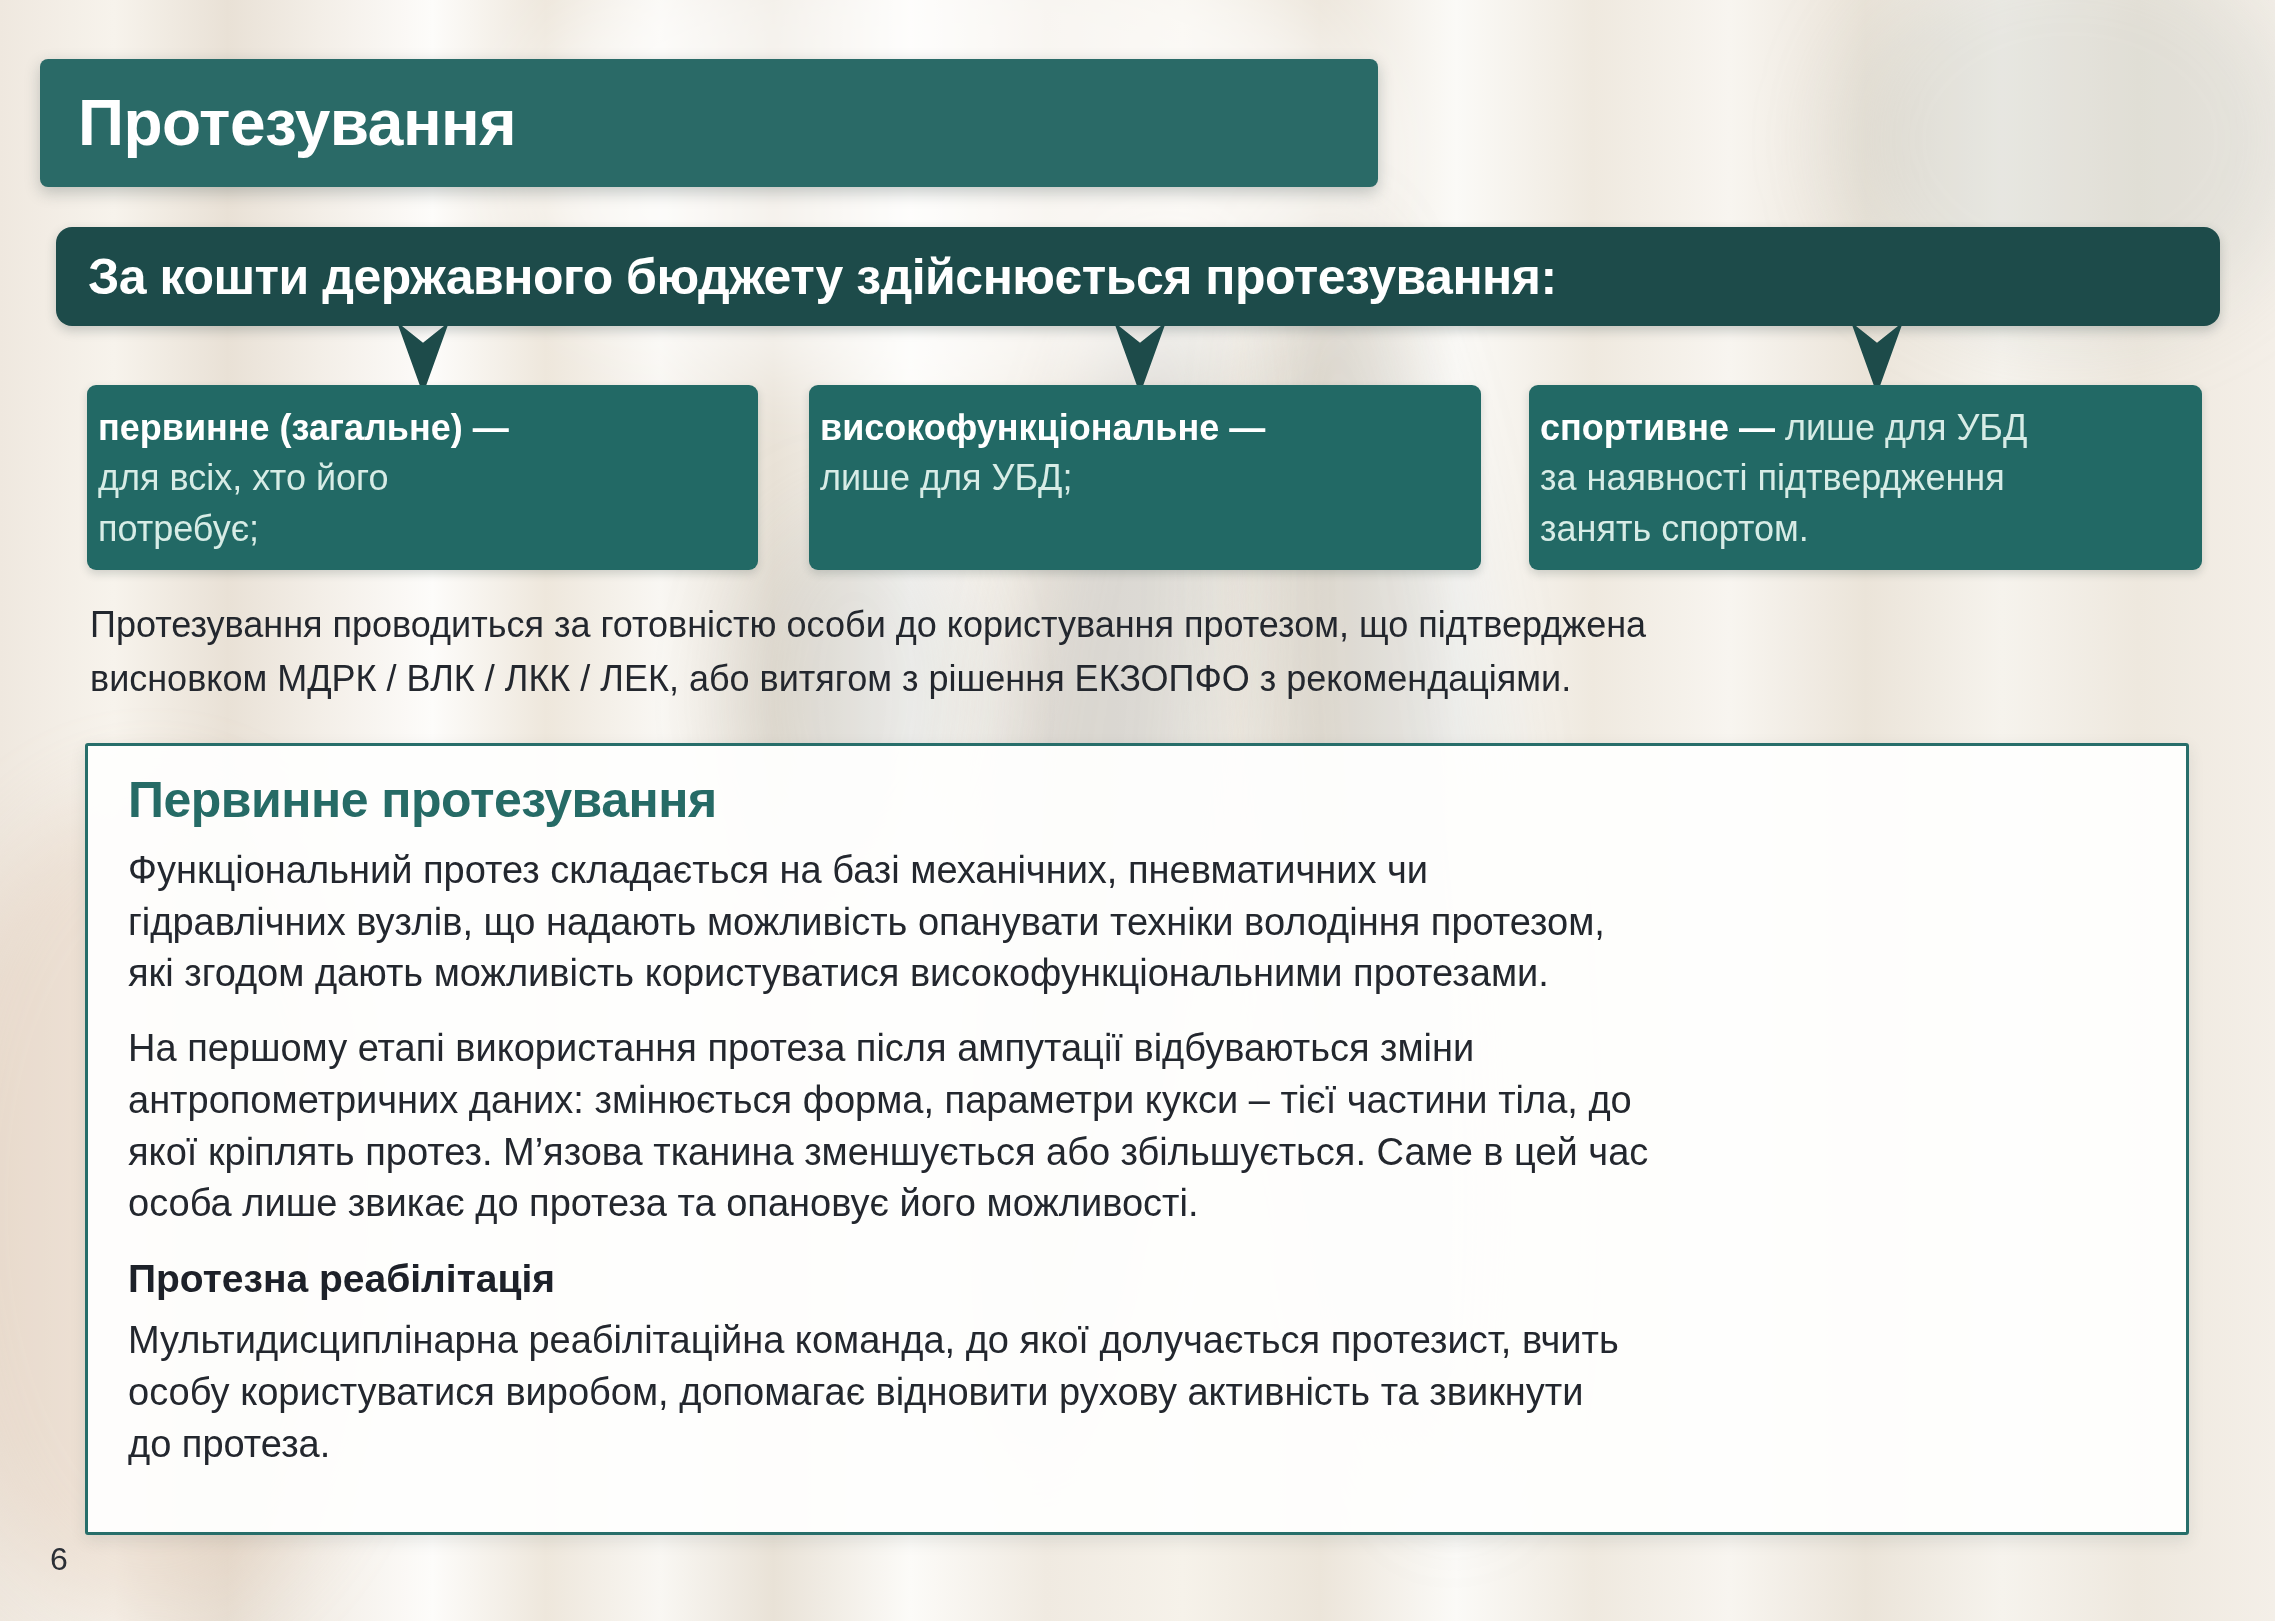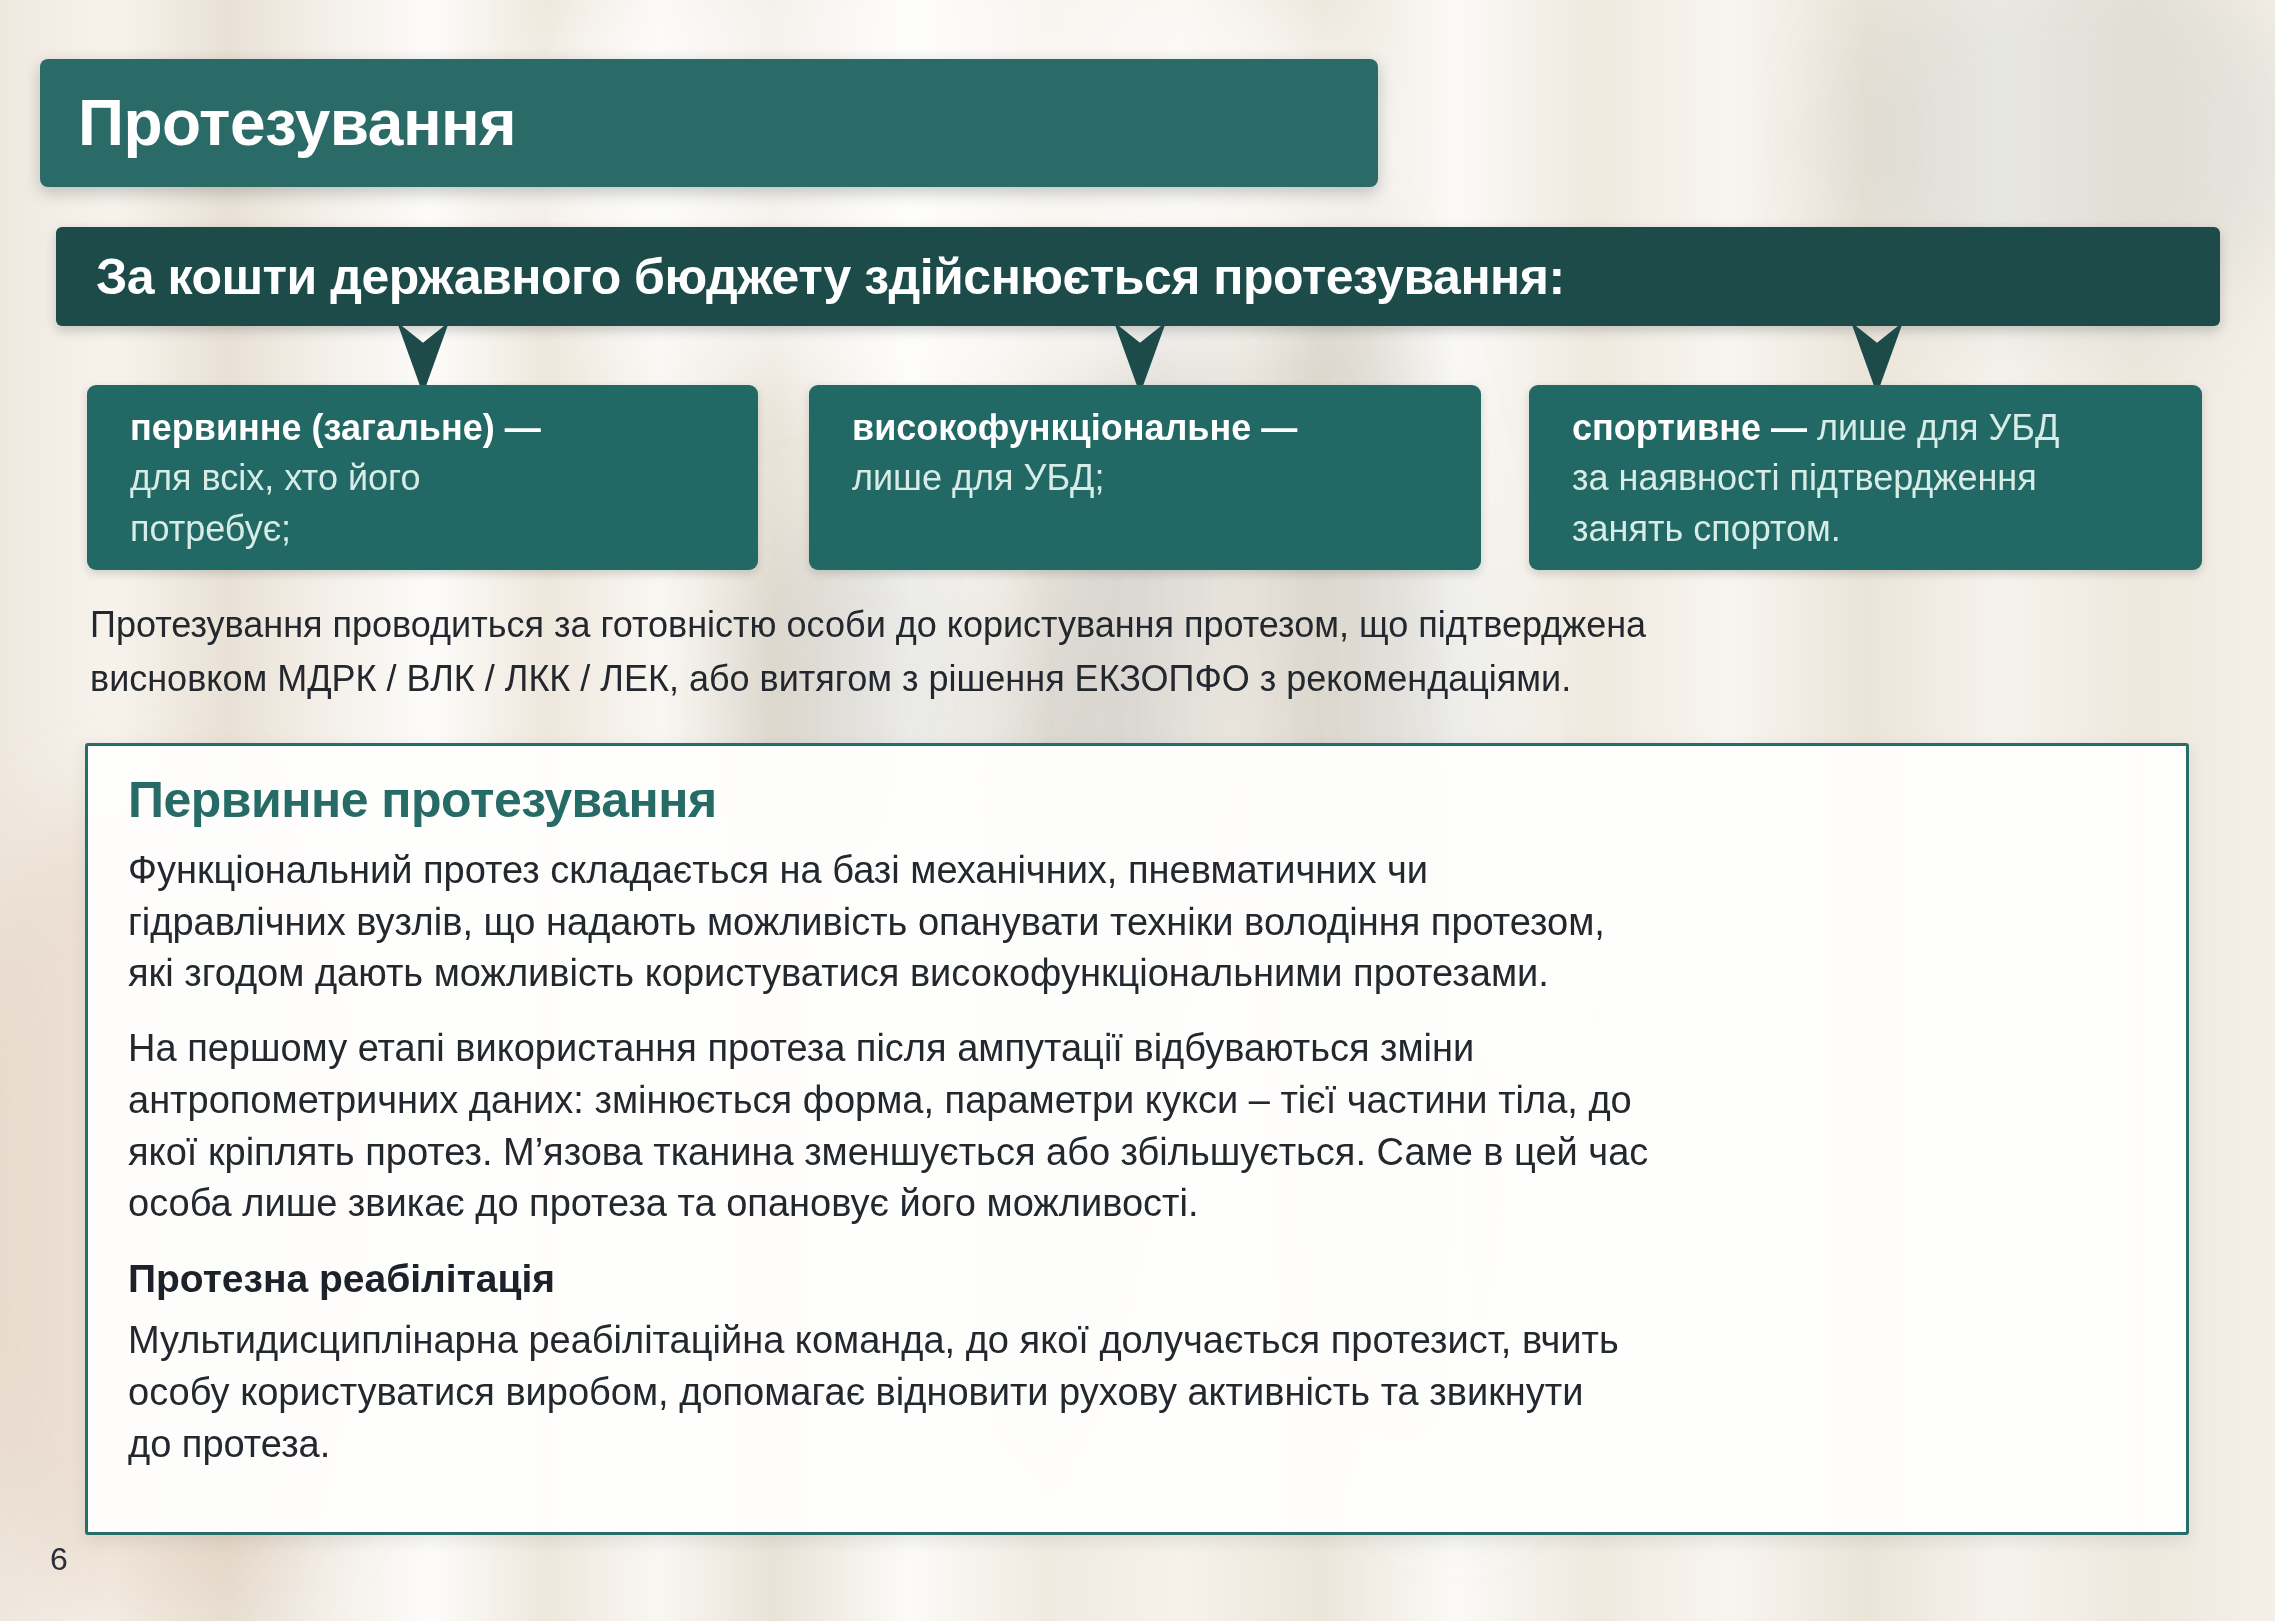--- a/index.html
+++ b/index.html
@@ -35,41 +35,41 @@
     padding-left: 38px; box-sizing: border-box;
     box-shadow: 0 5.4px 14.4px rgba(40,60,58,0.25);
   }
   .title-bar h1 {
     margin: 0; font-size: 64px; font-weight: bold; color: #ffffff;
     letter-spacing: -0.5px;
   }
   .subtitle-bar {
     position: absolute; left: 56px; top: 227px;
     width: 2164px; height: 99px;
-    background: #1d4b4a; border-radius: 6px;
+    background: #1d4b4a; border-radius: 16px;
     display: flex; align-items: center;
-    padding-left: 40px; box-sizing: border-box;
+    padding-left: 32px; box-sizing: border-box;
     box-shadow: 0 4.5px 10.8px rgba(40,60,58,0.22);
   }
   .subtitle-bar h2 { margin: 0; font-size: 50px; font-weight: bold; color: #ffffff; letter-spacing: -0.5px; }
 
   .arrow {
     position: absolute; top: 322px;
     width: 52px; height: 65px;
     background: #1d4b4a;
     clip-path: polygon(0 0, 50% 32%, 100% 0, 55% 100%, 45% 100%);
   }
   .arrow-1 { left: 397px; }
   .arrow-2 { left: 1114px; }
   .arrow-3 { left: 1851px; }
 
   .option {
     position: absolute; top: 385px; height: 185px;
     background: #226965; border-radius: 9px;
-    padding: 18px 43px; box-sizing: border-box;
+    padding: 18px 11px; box-sizing: border-box;
     box-shadow: 0 3.6px 9px rgba(40,60,58,0.18);
   }
   .option-1 { left: 87px;  width: 671px; }
   .option-2 { left: 809px; width: 672px; }
   .option-3 { left: 1529px; width: 673px; }
   .option p {
     margin: 0; font-size: 36px; line-height: 1.4;
     color: #d7ece6; white-space: pre-line;
   }
   .option strong { color: #ffffff; font-weight: bold; }

